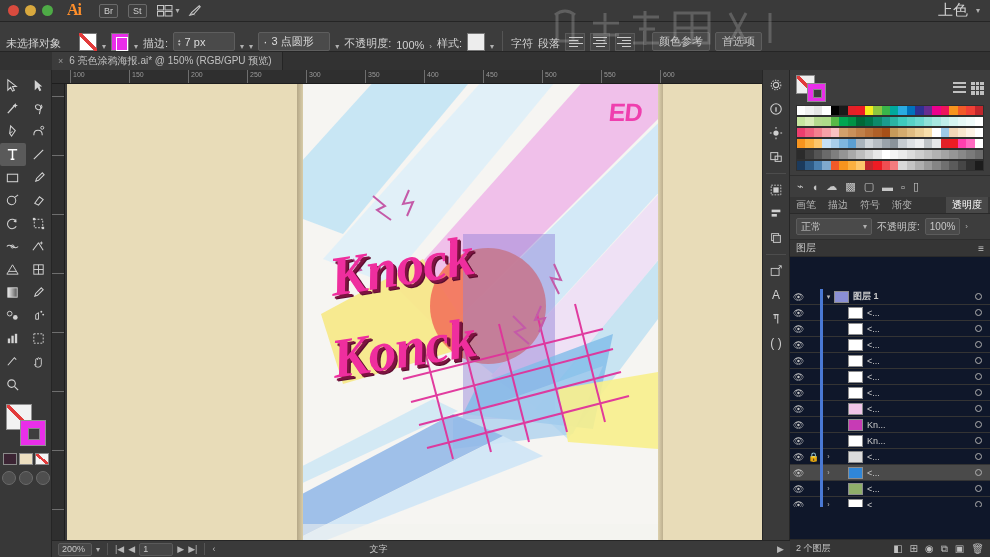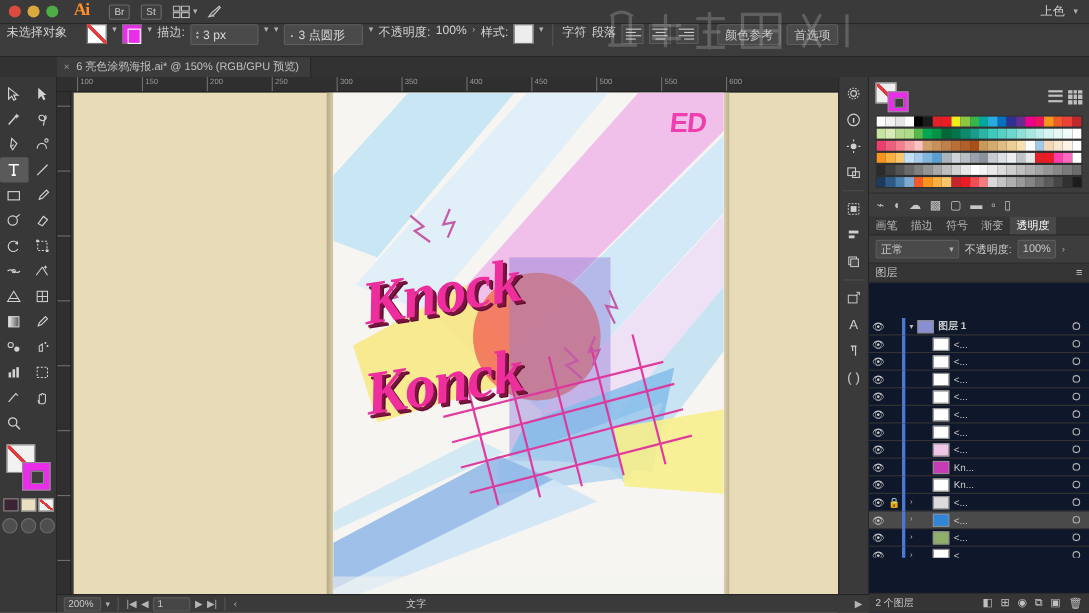--- a/index.html
+++ b/index.html
@@ -28,37 +28,37 @@
     font-family: "Liberation Serif", serif; letter-spacing: -1px;
     margin-right: 18px; padding-bottom:2px;
   }
   .mb-btn {
     border: 1px solid #6a6a6a; border-radius: 2px;
     padding: 1px 4px; font-size: 9px; color: #d0d0d0;
     background: #3f3f3f; margin-right: 10px; min-width: 18px; text-align:center;
   }
   .mb-icon { margin-right: 8px; color: #b8b8b8; font-size: 12px; display:flex; align-items:center; }
   .mb-right { margin-left: auto; display: flex; align-items: center; padding-right: 10px; gap: 8px; }
-  .ws-label { font-size: 11px; color: #d0d0d0; }
+  .ws-label { font-size: 15px; color: #d0d0d0; }
   .search-box {
     background: #4a4a4a; border: 1px solid #5a5a5a; border-radius: 2px;
     width: 175px; height: 17px; display: flex; align-items: center;
     padding: 0 5px; gap: 4px;
   }
   .search-box input {
     background: transparent; border: 0; outline: 0;
     color: #8c8c8c; font-size: 10px; width: 100%;
     font-family: "Liberation Sans", sans-serif;
   }
   .caret { font-size: 8px; color: #b0b0b0; }
 
   
   .ctrlbar {
     height: 30px; background: #3c3c3c;
-    display: flex; align-items: flex-start;
+    display: flex; align-items: flex-end;
     border-bottom: 1px solid #252525;
     padding: 0 6px; gap: 5px; font-size: 11px;
   }
   .ct-label { color: #d2d2d2; white-space: nowrap; }
   .sw {
     width: 18px; height: 18px; border: 1px solid #777;
     position: relative; background: #fff;
   }
   .sw.none::after {
     content:''; position:absolute; left:-1px; top:-1px; right:-1px; bottom:-1px;
@@ -217,21 +217,21 @@
   .vicon.list i{background:#c0c0c0;height:2px;}
   .vicon.grid { grid-template-columns:repeat(3,1fr); grid-template-rows:repeat(3,1fr);}
   .vicon.grid i{background:#c0c0c0;}
   .swgrid { display:grid; grid-template-columns:repeat(22,1fr); gap:0; border:1px solid #2f2f2f; }
   .swgrid i { height:9px; display:block; }
 
   .tpanel { background:#3d3d3d; border-top:1px solid #2e2e2e; }
   .tpicons { display:flex; gap:8px; padding:4px 7px; align-items:center; color:#c6c6c6; font-size:11px;}
   .ttabs { display:flex; height:17px; font-size:10px; border-bottom:1px solid #2a2a2a; background:#353535;}
   .ttab{padding:0 6px;display:flex;align-items:center;color:#b4b4b4;}
-  .ttab.active{background:#484848;color:#fff;}
+  .ttab.active{background:#484848;color:#fff;margin-left:28px;}
   .blendrow{display:flex;align-items:center;gap:5px;padding:4px 6px;font-size:10px;}
   .blendsel{background:#4a4a4a;border:1px solid #5c5c5c;border-radius:2px;height:17px;
     display:flex;align-items:center;justify-content:space-between;padding:0 4px;width:76px;}
   .opval{background:#4a4a4a;border:1px solid #5c5c5c;border-radius:2px;height:17px;
     display:flex;align-items:center;padding:0 4px;min-width:34px;}
 
   
   .layerspanel{flex:1; background:#0f172a; border-top:1px solid #2e2e2e; display:flex;flex-direction:column;overflow:hidden;gap:32px;}
   .lhead{height:17px;background:#353535;display:flex;align-items:center;padding:0 6px;font-size:10px;
     justify-content:space-between;border-bottom:1px solid #2a2a2a;}
@@ -300,21 +300,21 @@
 <div class="ctrlbar">
   <span class="ct-label">未选择对象</span>
   <div style="width:8px"></div>
   <div class="sw none"></div>
   <span class="caret">▾</span>
   <div class="sw mag"></div>
   <span class="caret">▾</span>
   <span class="ct-label">描边:</span>
   <div class="sel" style="width:62px">
     <span class="stepper">▴<br>▾</span>
-    <span>3 px</span>
+    <span>7 px</span>
   </div>
   <span class="caret">▾</span>
   <span class="caret">▾</span>
   <div class="sel" style="width:72px">
     <span style="font-size:13px;line-height:8px">·</span>
     <span>3 点圆形</span>
   </div>
   <span class="caret">▾</span>
   <span class="ct-label">不透明度:</span>
   <span class="ct-label">100%</span>

